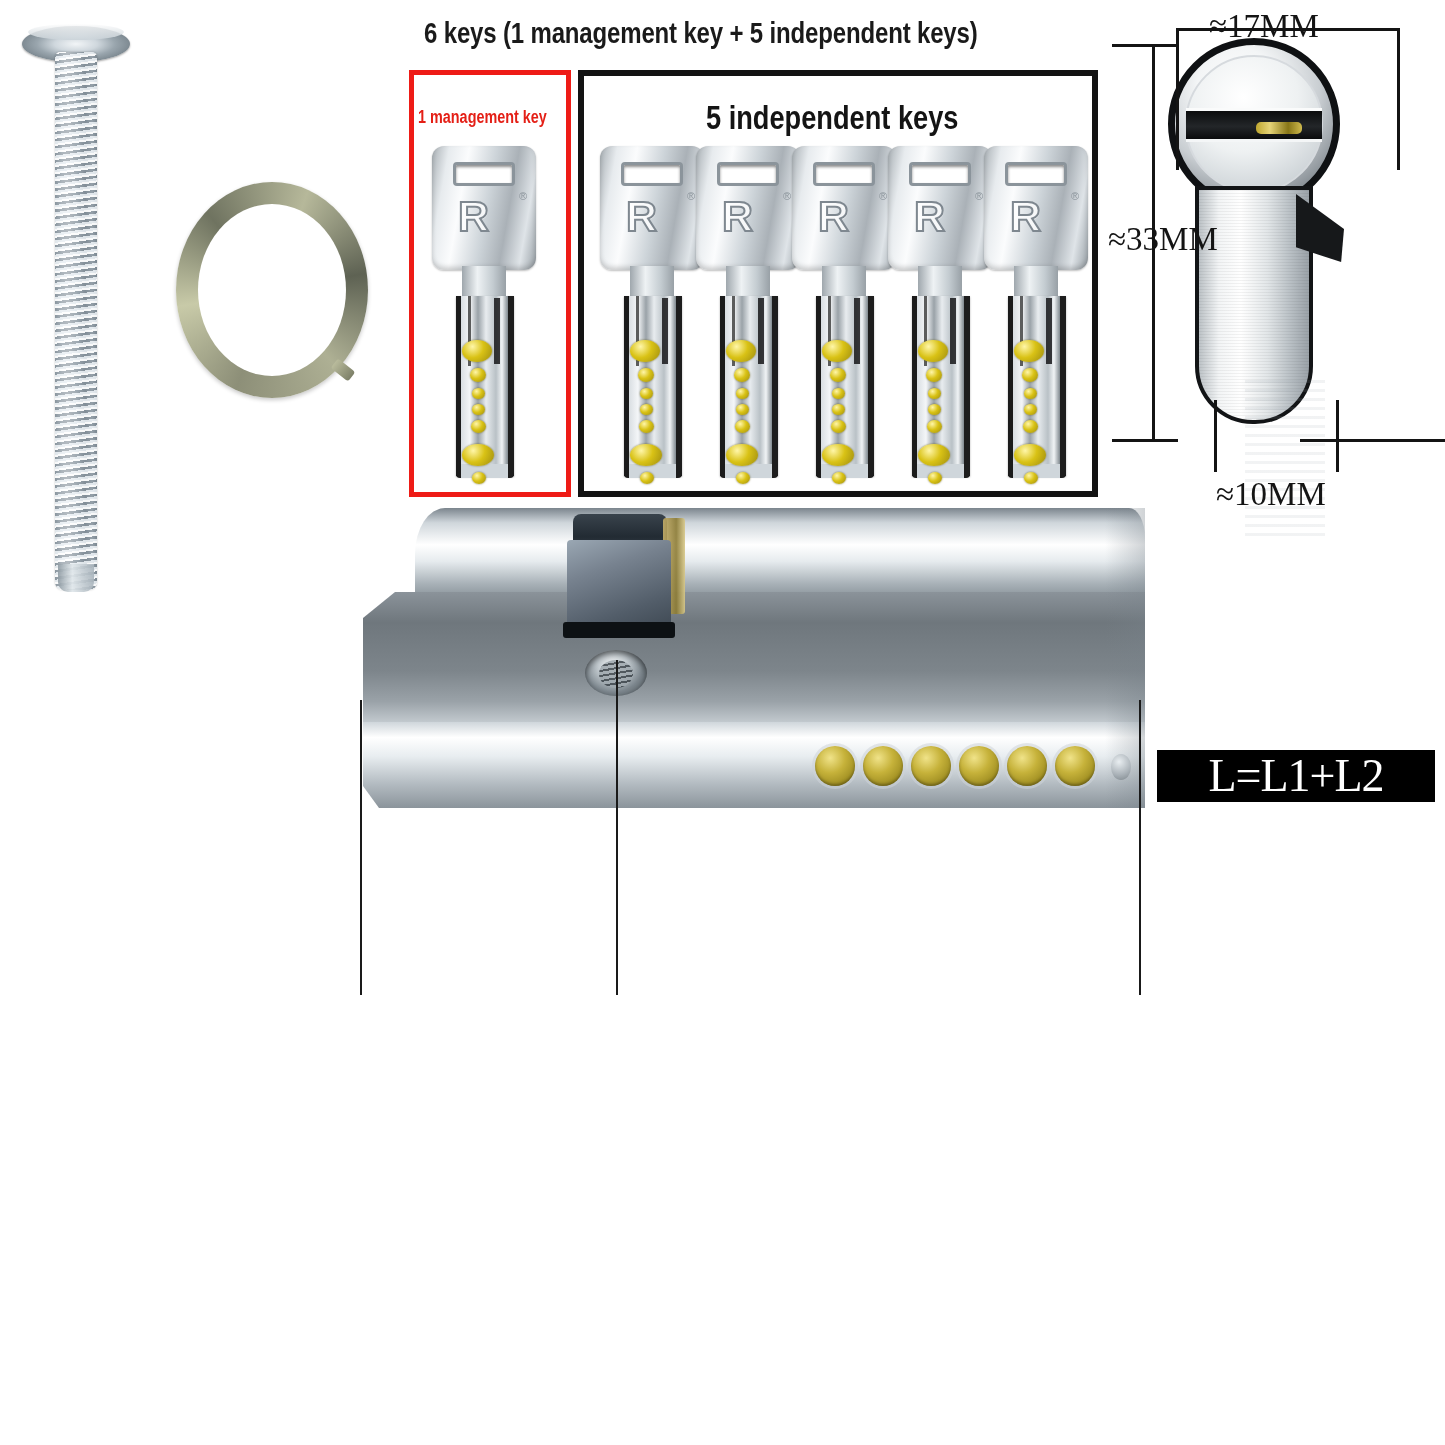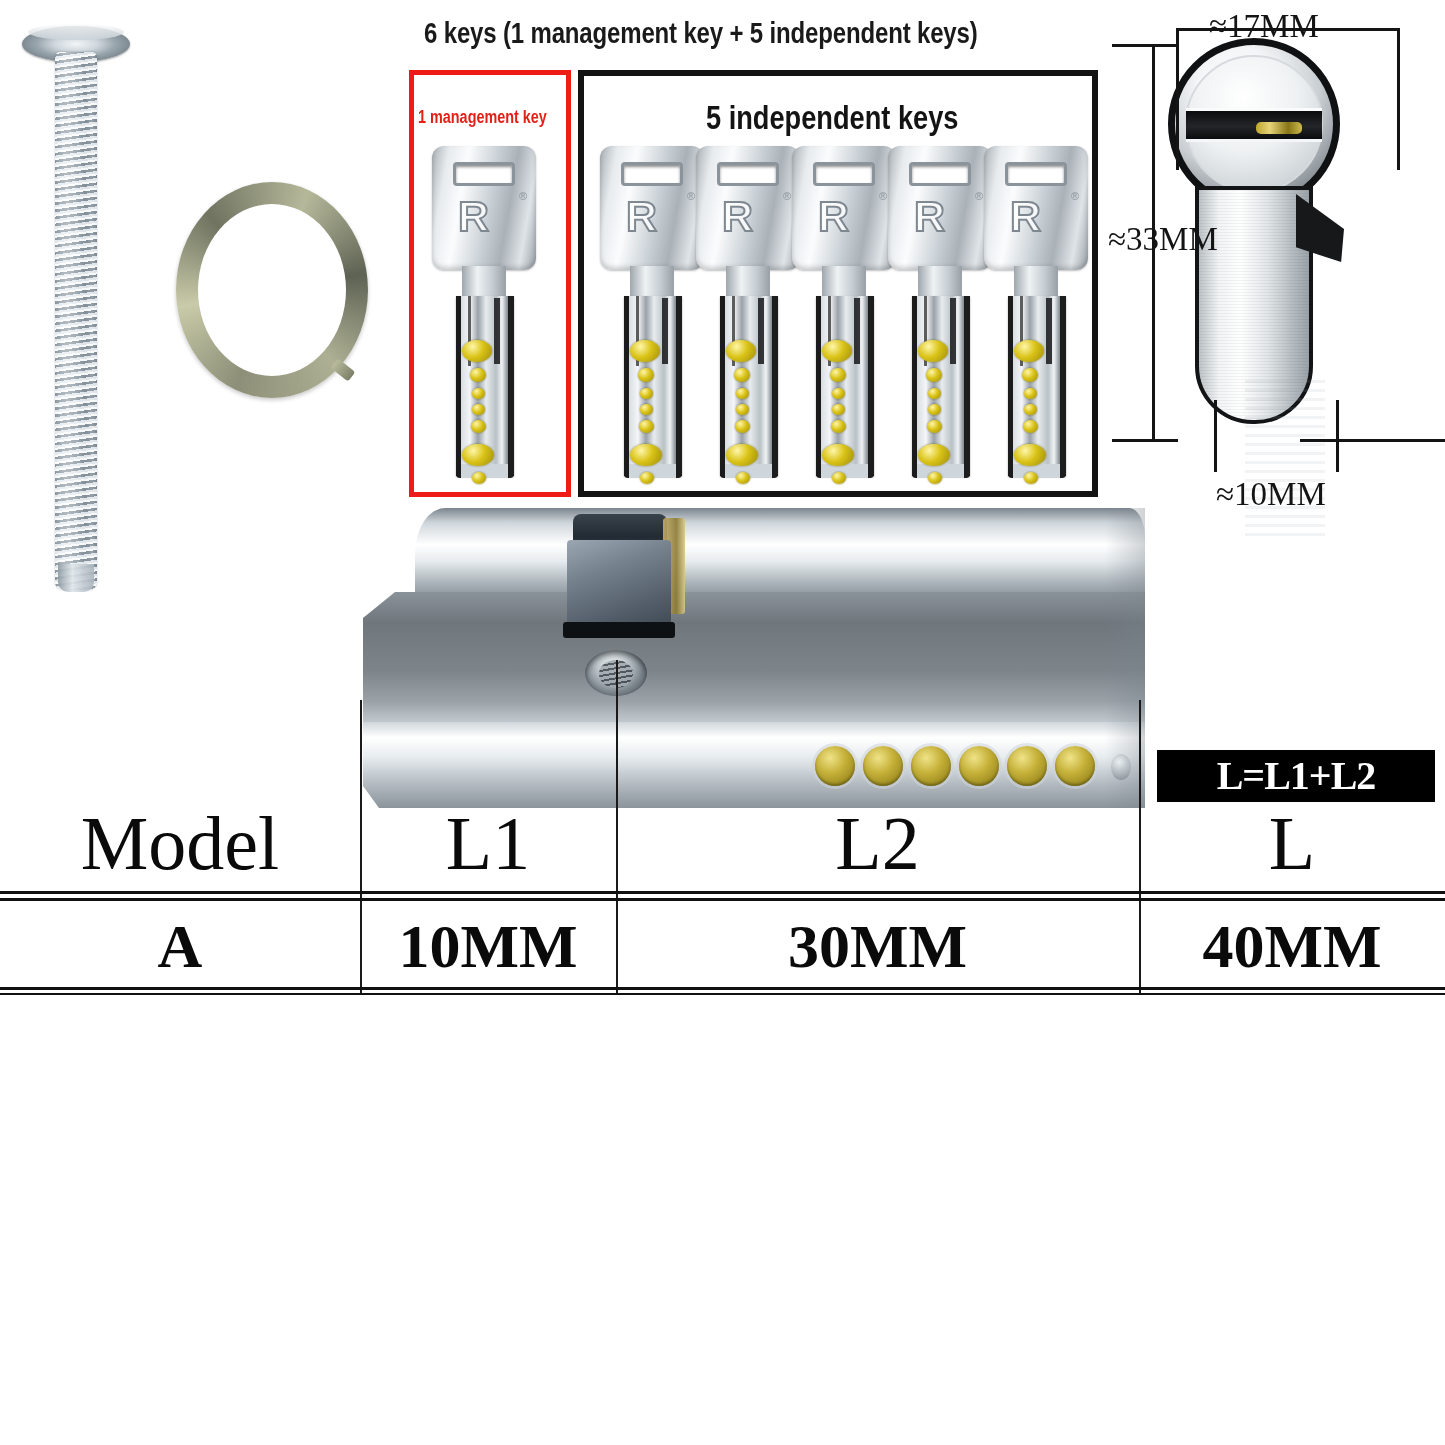--- a/index.html
+++ b/index.html
@@ -161,21 +161,21 @@
 
   
   #table{left:0;top:795px;width:1445px;height:200px;}
   .tline-h{position:absolute;left:0;width:1445px;background:#111;}
   .tcell{position:absolute;font-family:"Liberation Serif",serif;color:#0a0a0a;
          text-align:center;white-space:nowrap;}
   .hdr{font-size:76px;line-height:80px;}
   .val{font-size:62px;line-height:66px;font-weight:bold;}
 
   #lsum{position:absolute;left:1157px;top:750px;width:278px;height:52px;background:#000;
-        color:#fff;font-family:"Liberation Serif",serif;font-weight:bold;font-size:40px;
+        color:#fff;font-family:"Liberation Serif",serif;font-weight:normal;font-size:46px;
         line-height:52px;text-align:center;letter-spacing:-1px;}
 
   
   .meas-v{position:absolute;width:2px;background:#1a1a1a;}
 </style>
 </head>
 <body>
 
 <div class="stage">
 
@@ -363,32 +363,14 @@
       </div>
     <div class="pin-small"></div>
   </div>
 
   <div class="abs meas-v" style="left:360px;top:700px;height:295px;"></div>
   <div class="abs meas-v" style="left:616px;top:660px;height:335px;"></div>
   <div class="abs meas-v" style="left:1139px;top:700px;height:295px;"></div>
 
   <div id="lsum">L=L1+L2</div>
 
-  <div class="abs" id="table">
-
-    <div class="tcell hdr" style="left:0px;top:8px;width:360px;">Model</div>
-    <div class="tcell hdr" style="left:360px;top:8px;width:256px;">L1</div>
-    <div class="tcell hdr" style="left:616px;top:8px;width:523px;">L2</div>
-    <div class="tcell hdr" style="left:1139px;top:8px;width:306px;">L</div>
-
-    <div class="tline-h" style="top:96px;height:3px;"></div>
-    <div class="tline-h" style="top:103px;height:3px;"></div>
-
-    <div class="tcell val" style="left:0px;top:118px;width:360px;">A</div>
-    <div class="tcell val" style="left:360px;top:118px;width:256px;">10MM</div>
-    <div class="tcell val" style="left:616px;top:118px;width:523px;">30MM</div>
-    <div class="tcell val" style="left:1139px;top:118px;width:306px;">40MM</div>
-
-    <div class="tline-h" style="top:192px;height:3px;"></div>
-    <div class="tline-h" style="top:198px;height:2px;"></div>
-  </div>
 
 </div>
 
 </body></html>

